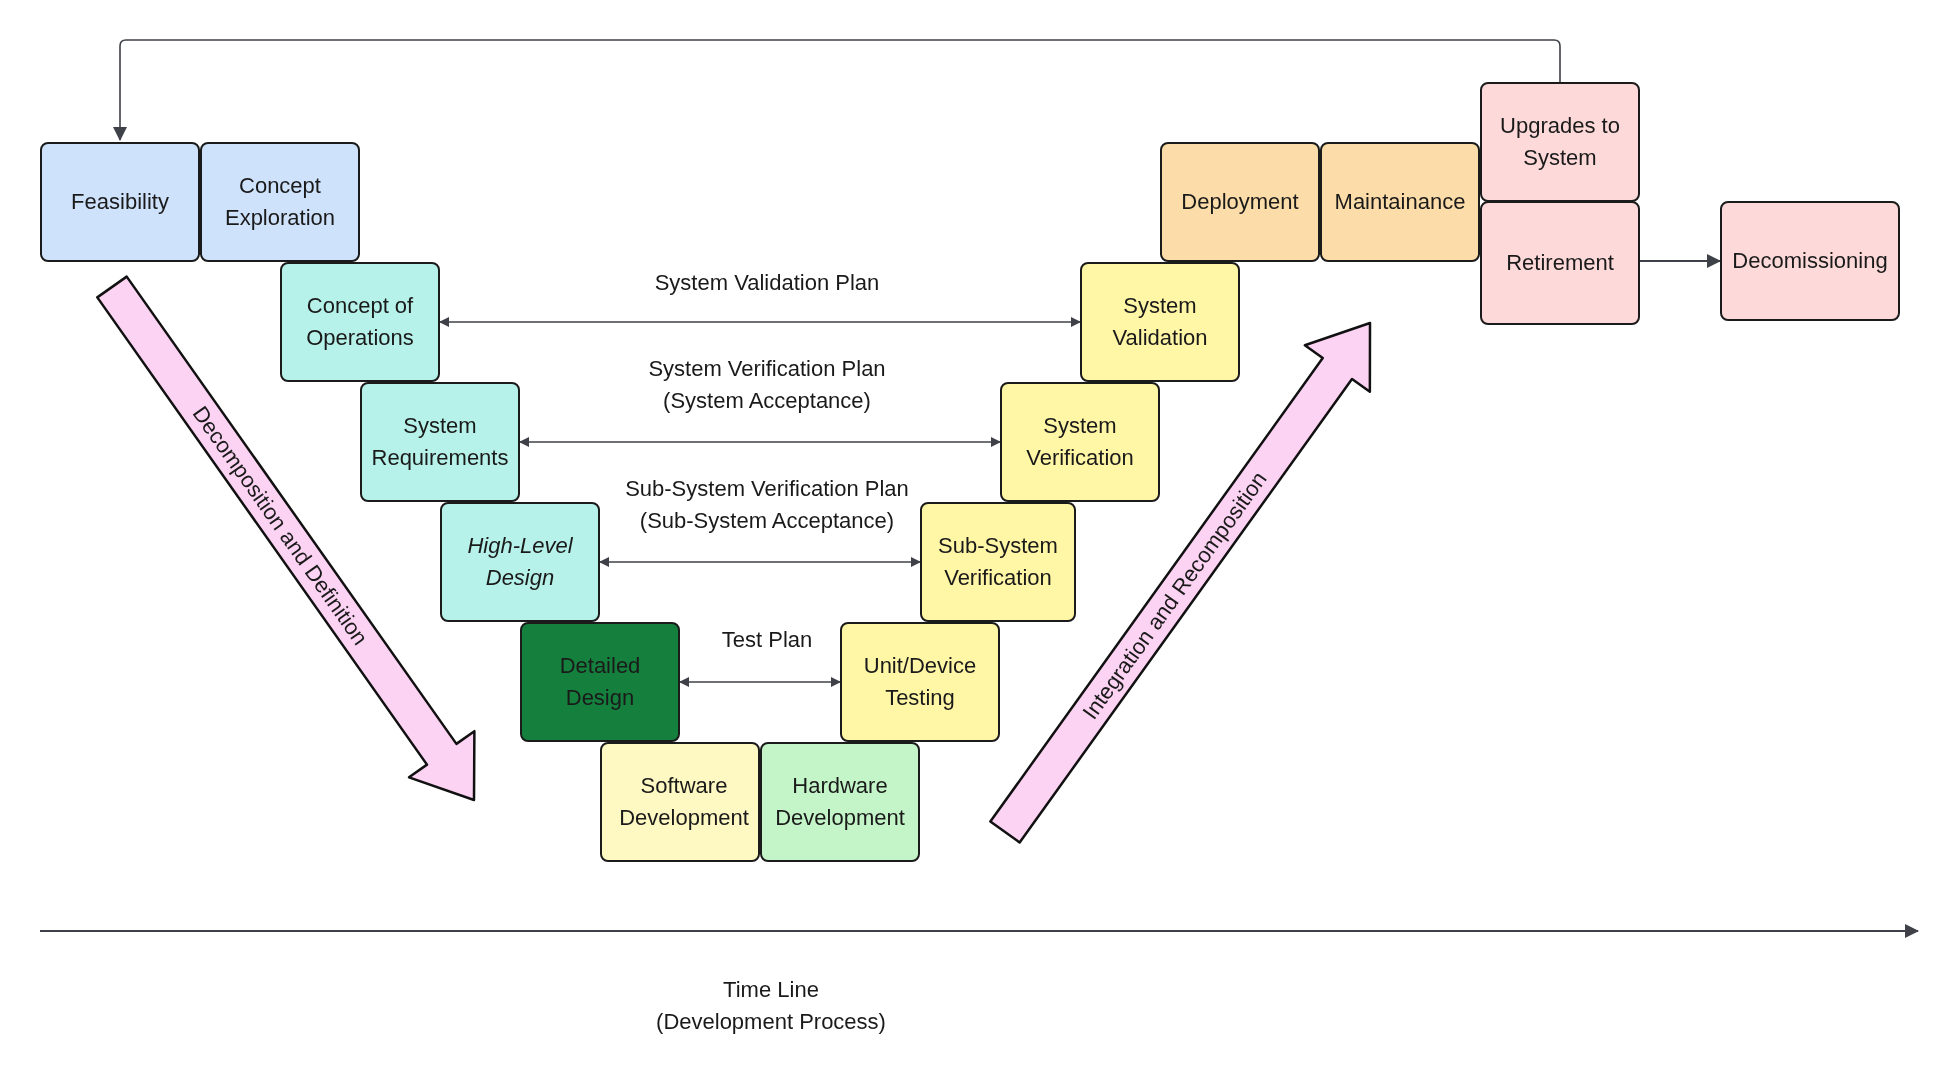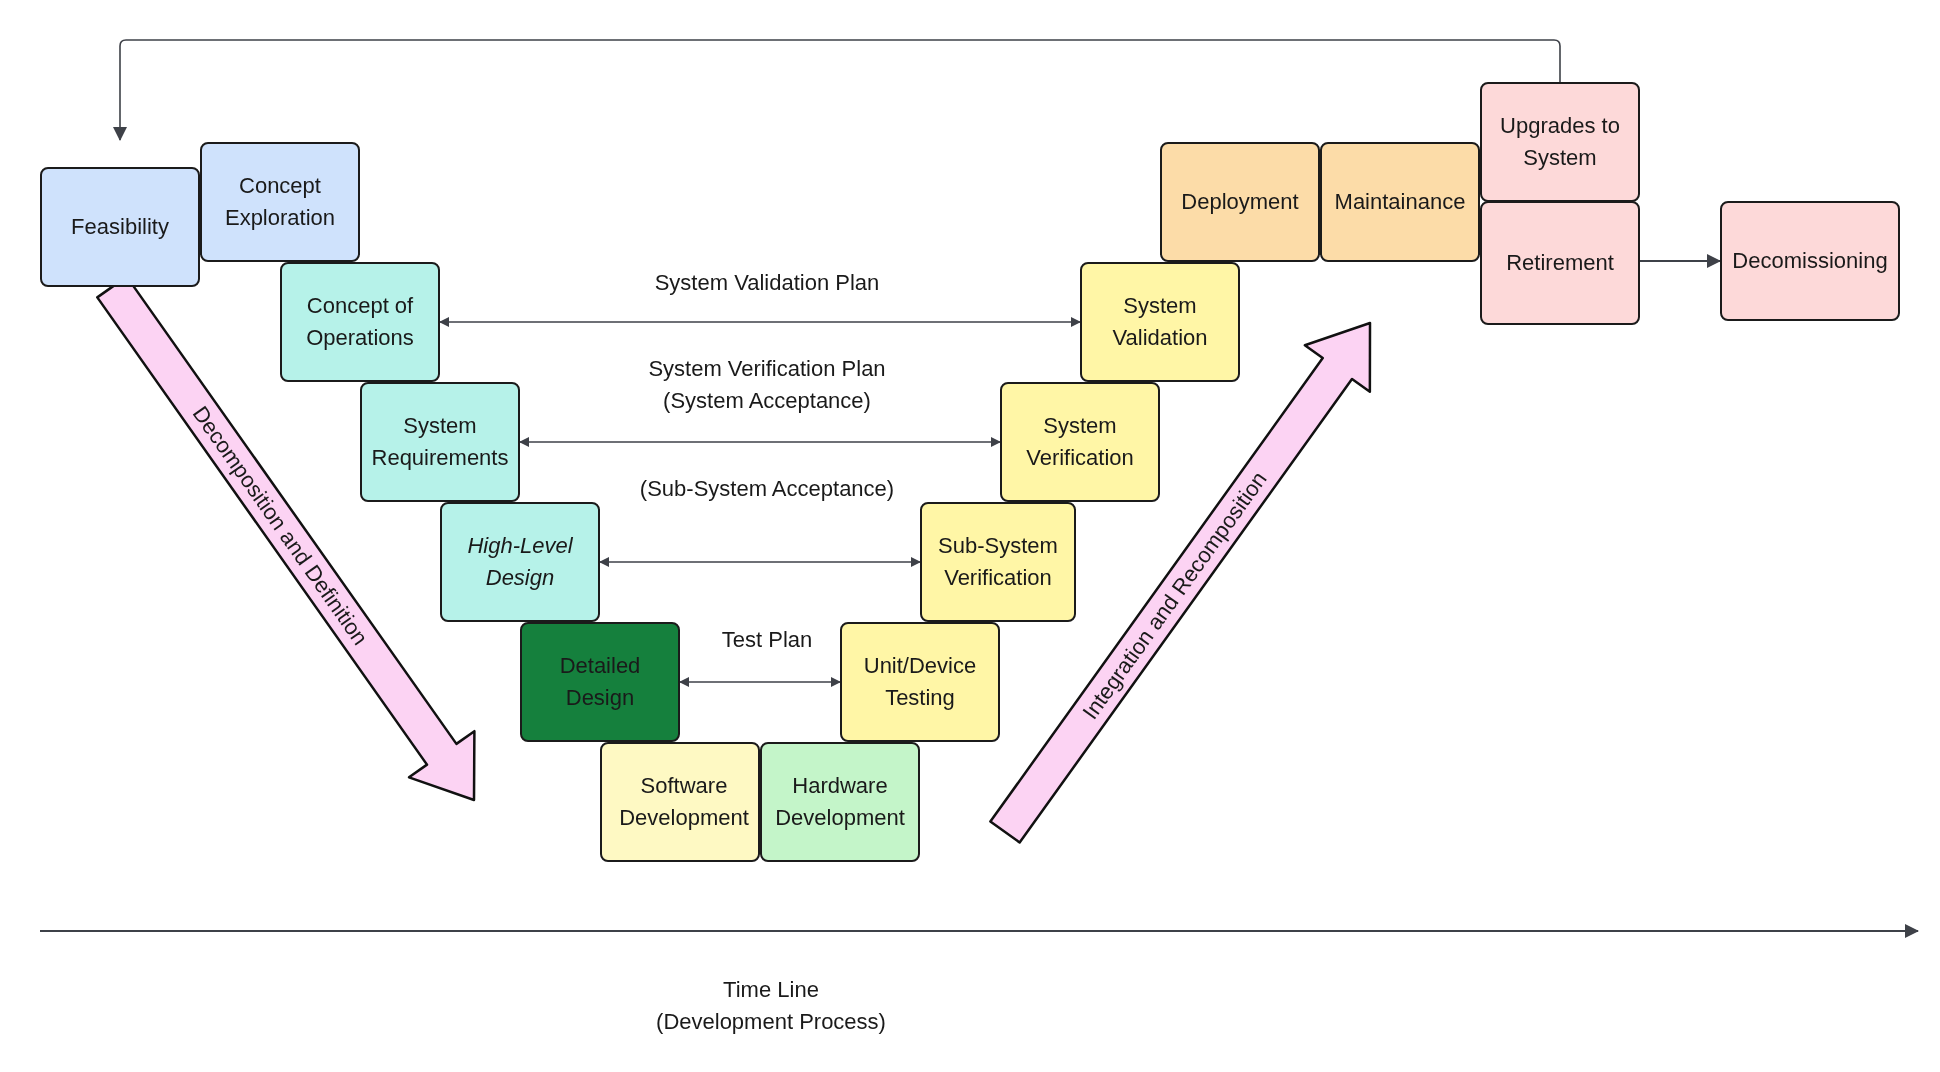--- a/index.html
+++ b/index.html
@@ -37,21 +37,21 @@
         <polygon points="0,-18 571.8638387421273,-18 571.8638387421273,-40 627.8638387421273,0 571.8638387421273,40 571.8638387421273,18 0,18" fill="#fcd3f3" stroke="#111" stroke-width="2.5" stroke-linejoin="round"></polygon>
         <text x="291.93191937106366" y="0" text-anchor="middle" dominant-baseline="central" font-size="22" font-family="&quot;Liberation Sans&quot;, sans-serif" fill="#1a1a1a">Decomposition and Definition</text>
       </g>
       <g transform="translate(1005,832) rotate(-54.35598272449686)">
         <polygon points="0,-18 570.3433563150487,-18 570.3433563150487,-40 626.3433563150487,0 570.3433563150487,40 570.3433563150487,18 0,18" fill="#fcd3f3" stroke="#111" stroke-width="2.5" stroke-linejoin="round"></polygon>
         <text x="291.17167815752435" y="0" text-anchor="middle" dominant-baseline="central" font-size="22" font-family="&quot;Liberation Sans&quot;, sans-serif" fill="#1a1a1a">Integration and Recomposition</text>
       </g>
     </svg>
 
   <div id="nodes">
-      <div class="node" style="left: 40px; top: 142px; width: 160px; height: 120px; background: rgb(207, 226, 252); margin-top: 25px;">
+      <div class="node" style="left: 40px; top: 142px; width: 160px; height: 120px; background: rgb(207, 226, 252);">
         <div>
           <span>Feasibility</span>
         </div>
       </div>
       <div class="node" style="left: 200px; top: 142px; width: 160px; height: 120px; background: rgb(207, 226, 252);">
         <div>
           <span>Concept</span>
           <span>Exploration</span>
         </div>
       </div>
@@ -144,20 +144,21 @@
     </div>
   <div id="plans">
       <div class="lbl" style="left: 767px; top: 267px;">
         <span style="display: block;">System Validation Plan</span>
       </div>
       <div class="lbl" style="left: 767px; top: 353px;">
         <span style="display: block;">System Verification Plan</span>
         <span style="display: block;">(System Acceptance)</span>
       </div>
       <div class="lbl" style="left: 767px; top: 473px;">
+        <span style="display: block;">Sub-System Verification Plan</span>
         <span style="display: block;">(Sub-System Acceptance)</span>
       </div>
       <div class="lbl" style="left: 767px; top: 624px;">
         <span style="display: block;">Test Plan</span>
       </div>
     </div>
 
   <div class="lbl" style="left:771px; top:974px;">
     <span style="display:block">Time Line</span>
     <span style="display:block">(Development Process)</span>

